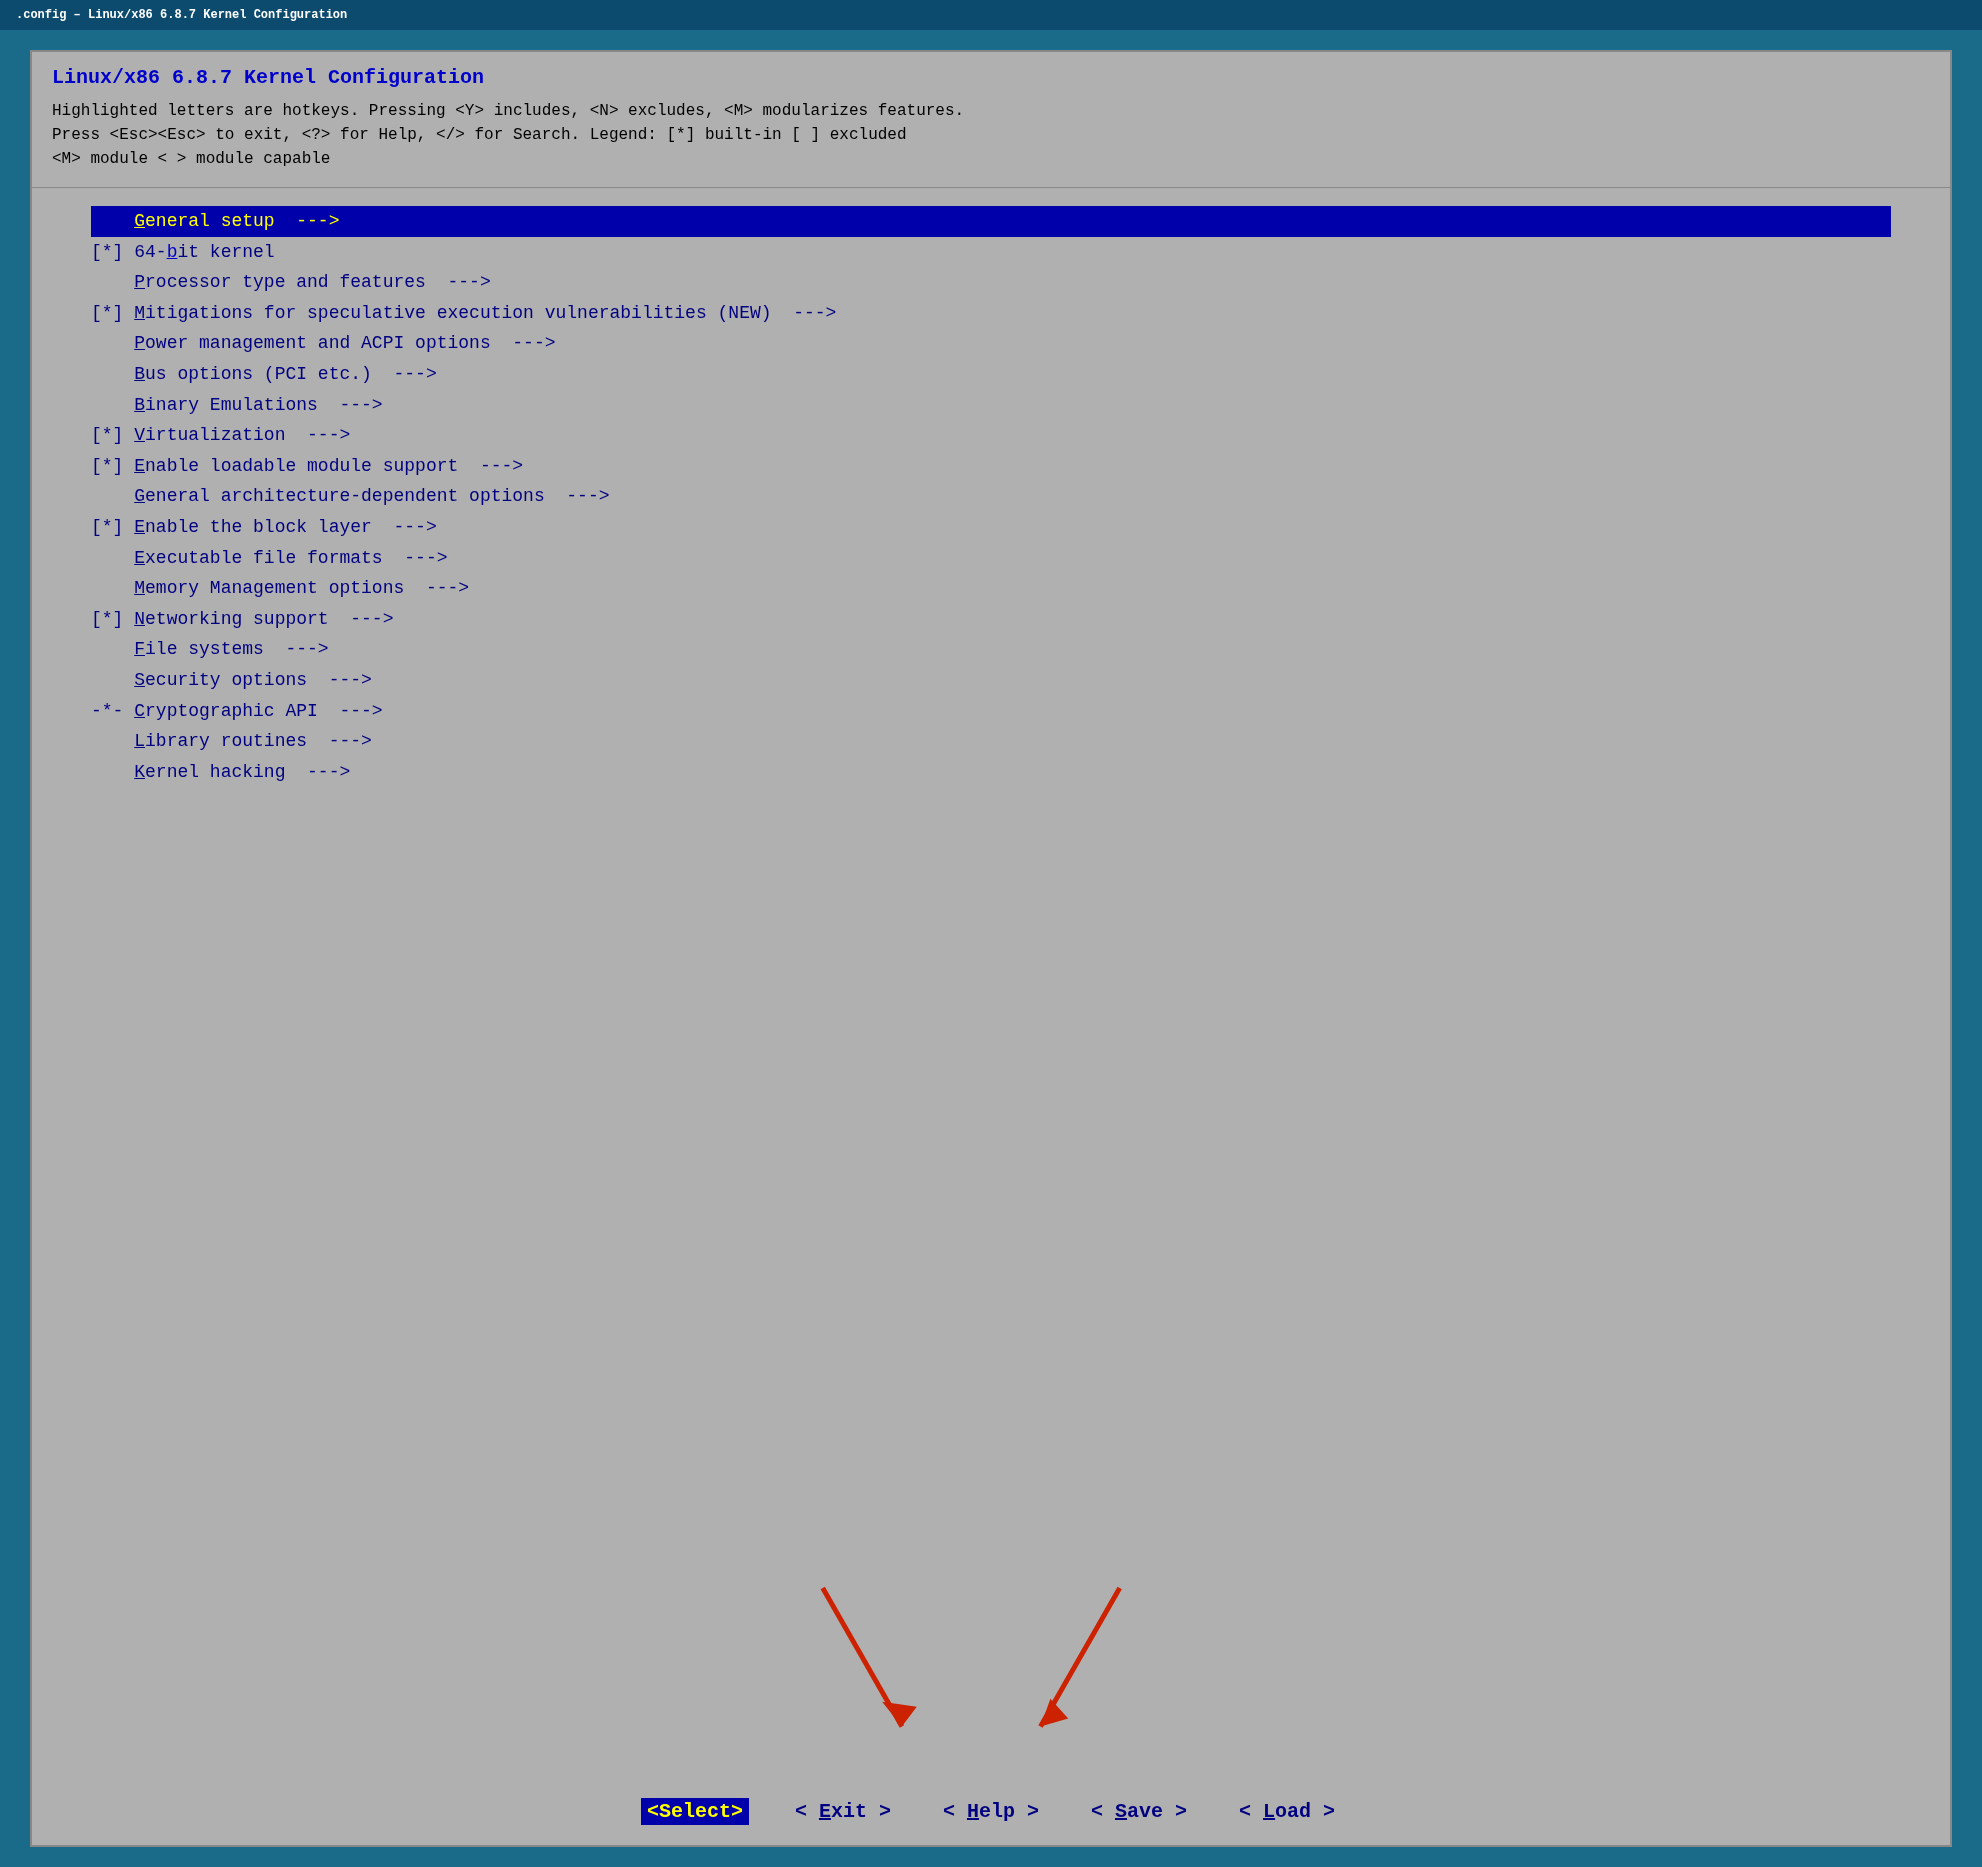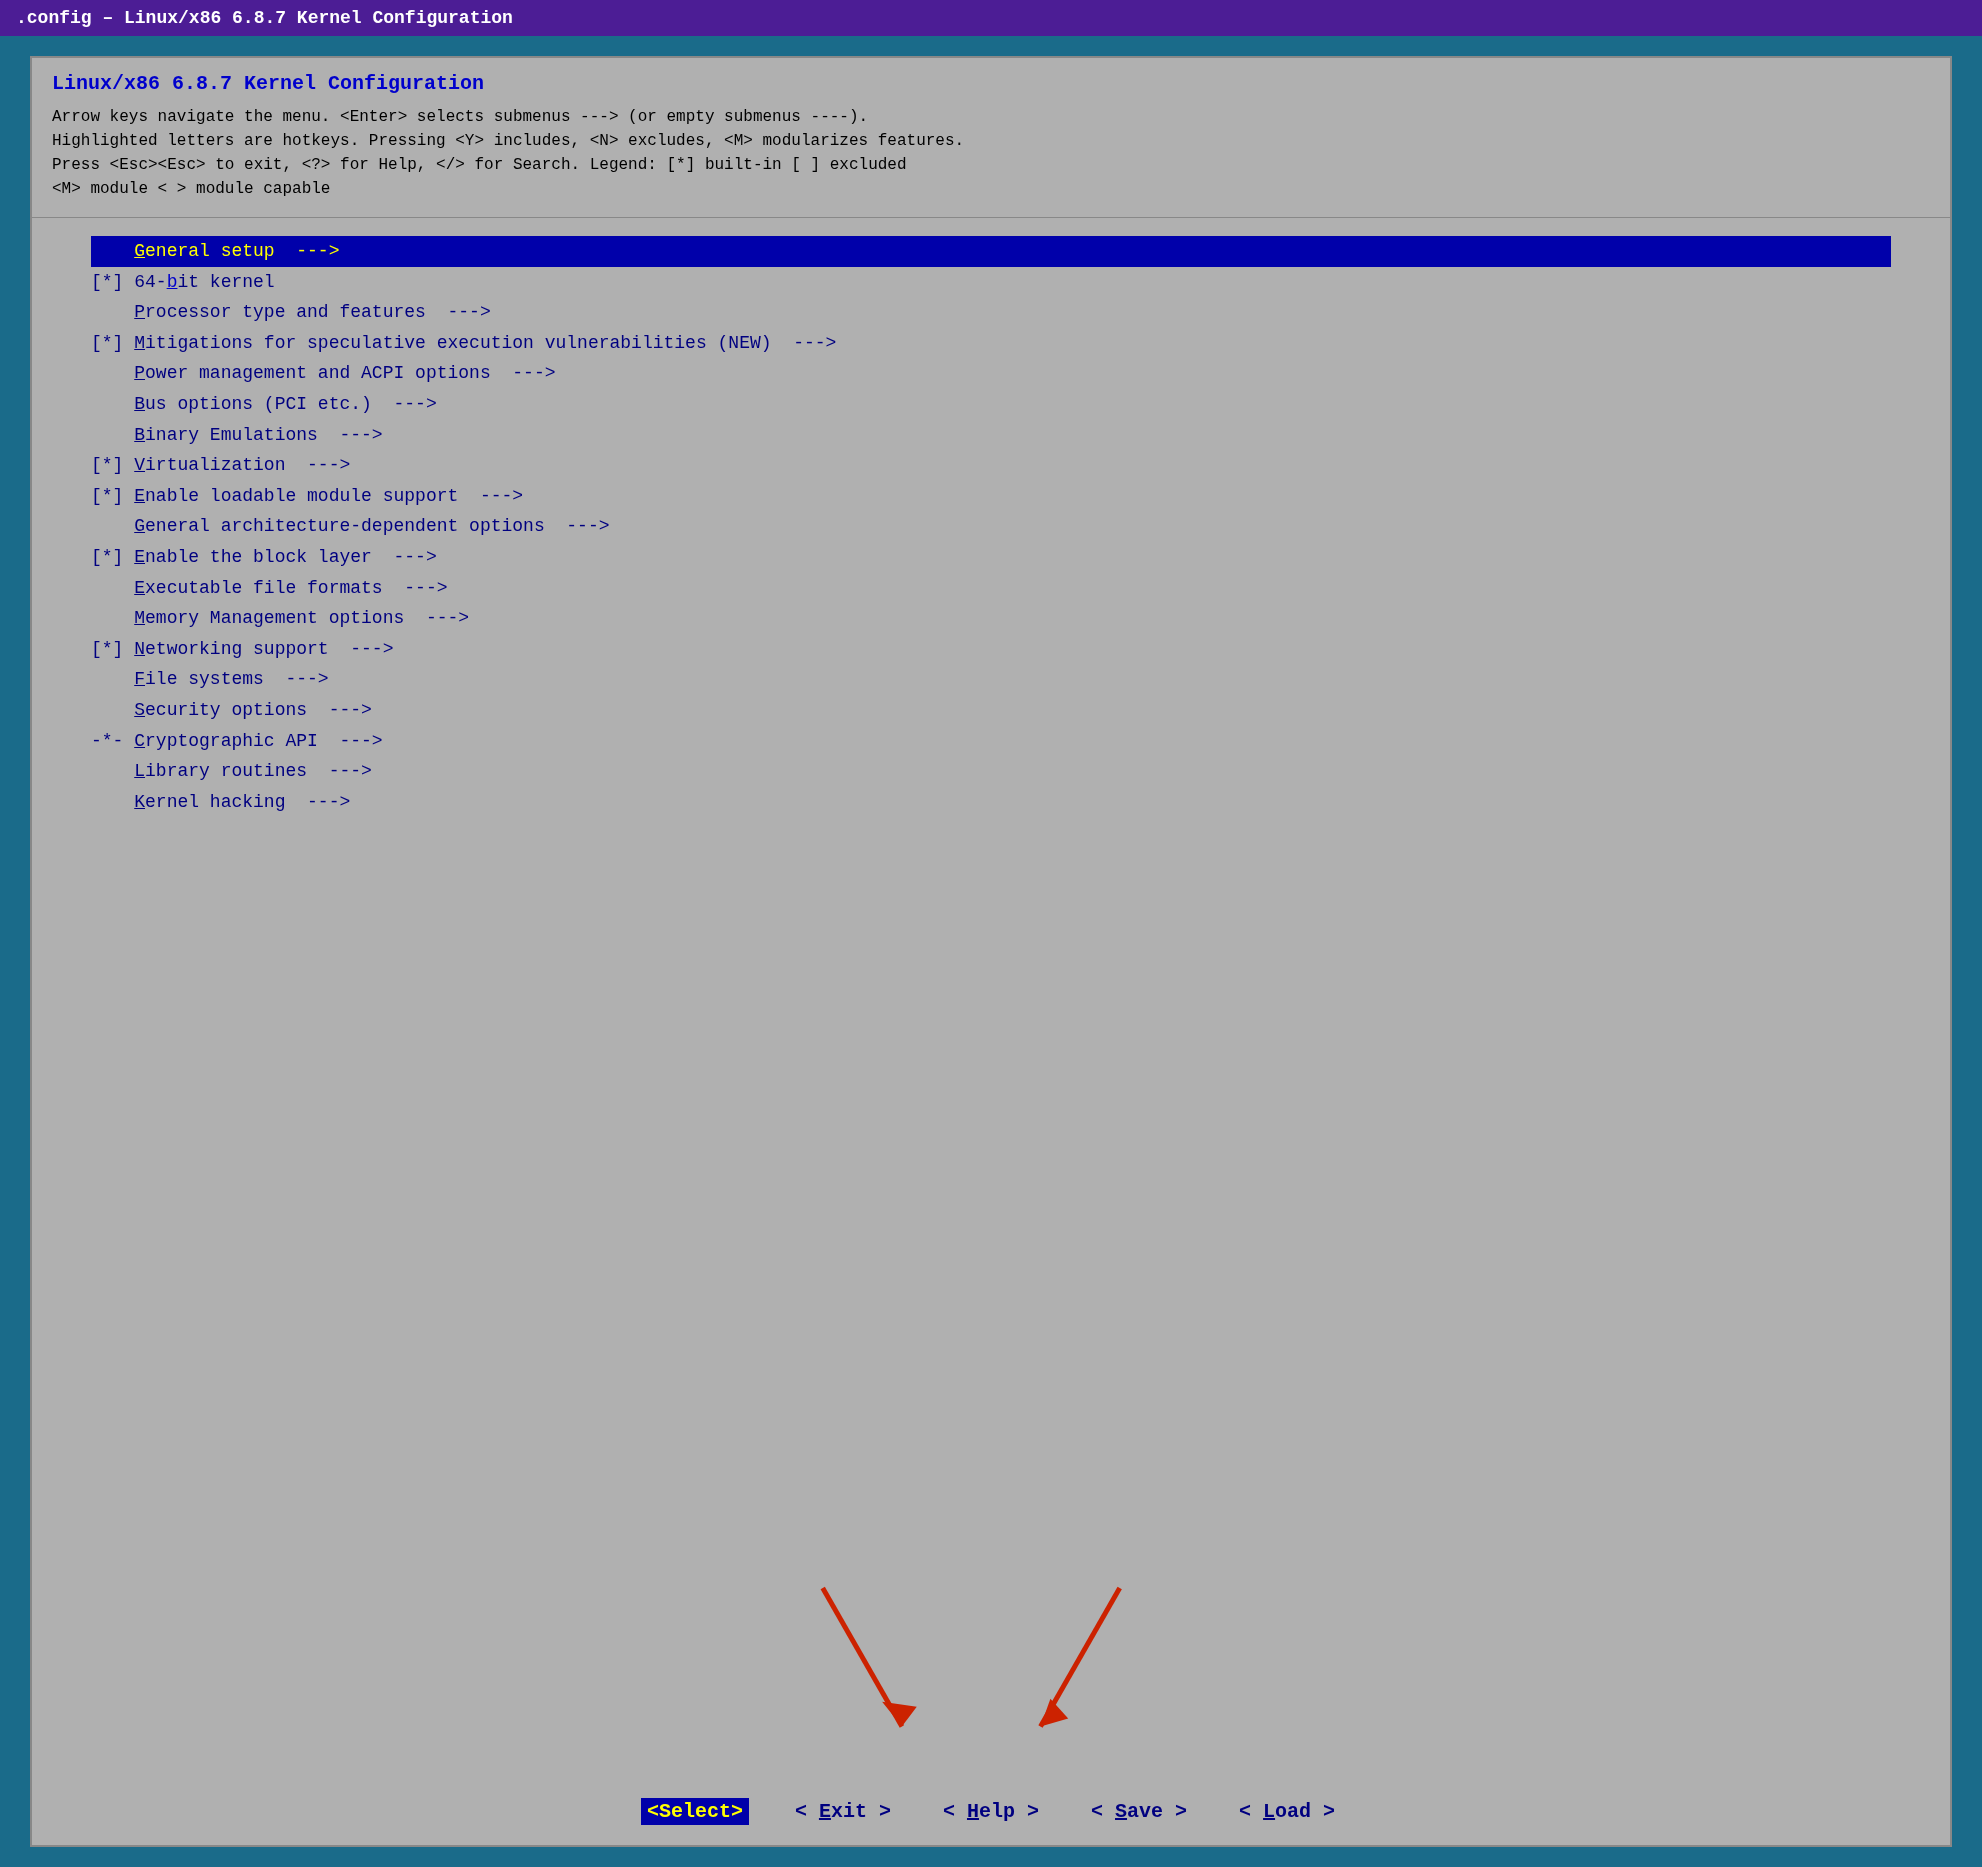--- a/index.html
+++ b/index.html
@@ -9,24 +9,24 @@
       font-family: 'Courier New', Courier, monospace;
       font-size: 18px;
       width: 1982px;
       height: 1867px;
       overflow: hidden;
       display: flex;
       flex-direction: column;
     }
 
     #title-bar {
-      background-color: #4c1d95;
+      background-color: #0c4a6e;
       color: #ffffff;
       padding: 8px 16px;
-      font-size: 18px;
+      font-size: 12px;
       font-weight: bold;
       flex-shrink: 0;
     }
 
     #main-container {
       flex: 1;
       display: flex;
       flex-direction: column;
       padding: 20px 30px 20px 30px;
     }
@@ -128,21 +128,20 @@
 
 <div id="title-bar">
   <span>.config – Linux/x86 6.8.7 Kernel Configuration</span>
 </div>
 
 <div id="main-container">
   <div id="config-box">
     <div id="config-header">
       <span id="config-title">Linux/x86 6.8.7 Kernel Configuration</span>
       <div id="instructions">
-        <div>Arrow keys navigate the menu.  &lt;Enter&gt; selects submenus ---&gt; (or empty submenus ----).</div>
         <div>Highlighted letters are hotkeys.  Pressing &lt;Y&gt; includes, &lt;N&gt; excludes, &lt;M&gt; modularizes features.</div>
         <div>Press &lt;Esc&gt;&lt;Esc&gt; to exit, &lt;?&gt; for Help, &lt;/&gt; for Search.  Legend: [*] built-in  [ ] excluded</div>
         <div>&lt;M&gt; module  &lt; &gt; module capable</div>
       </div>
     </div>
 
     <hr id="divider">
 
     <div id="menu-area">
 

